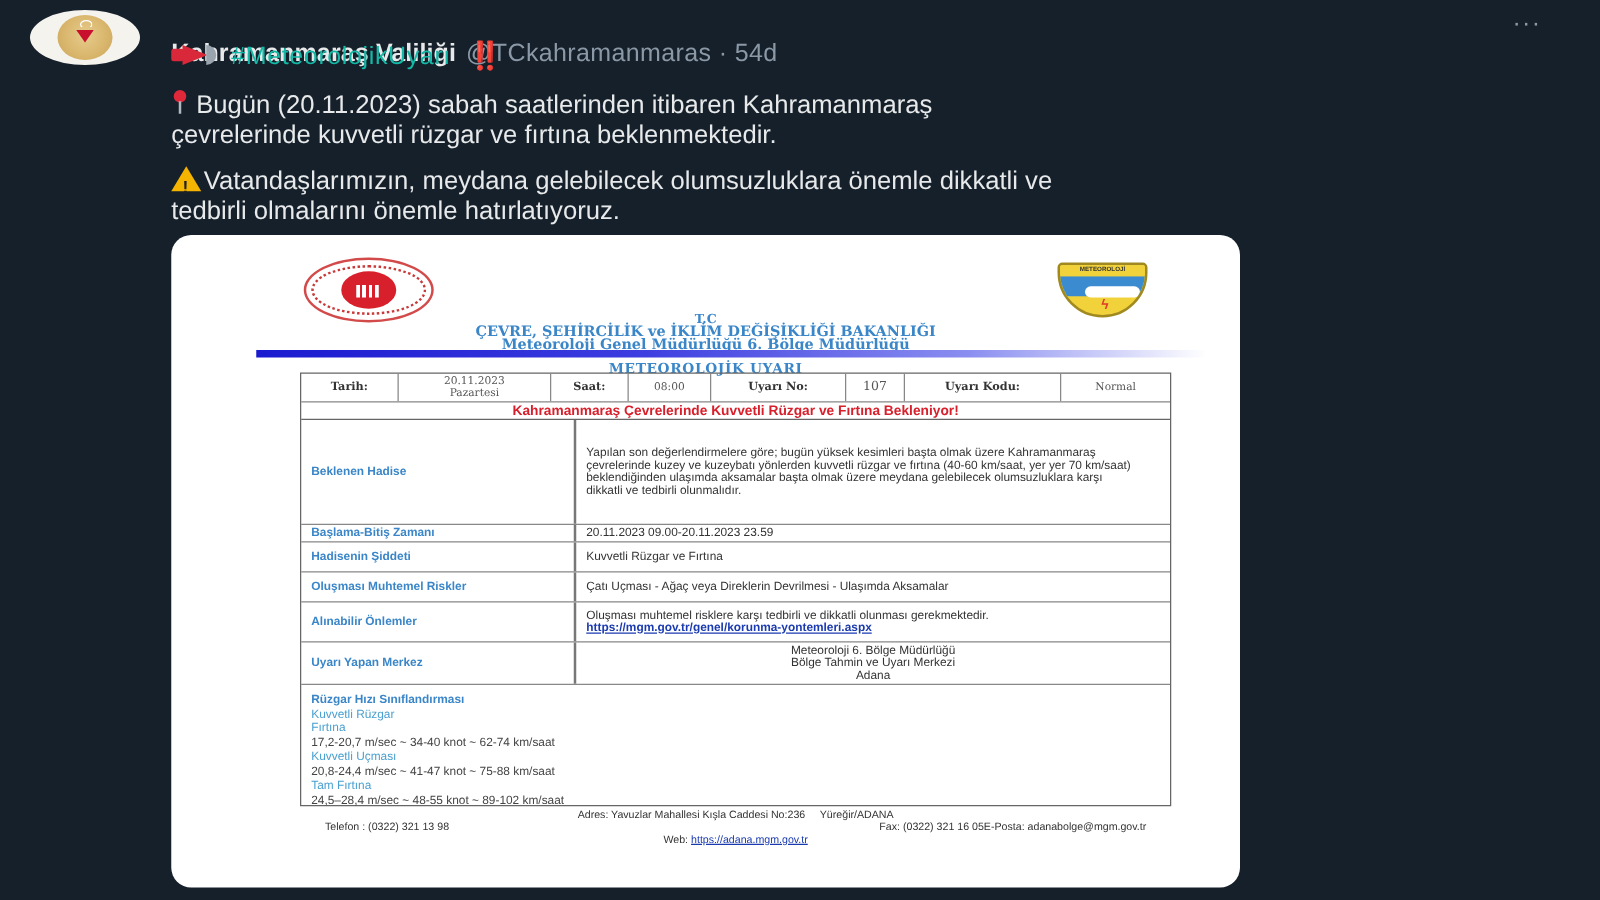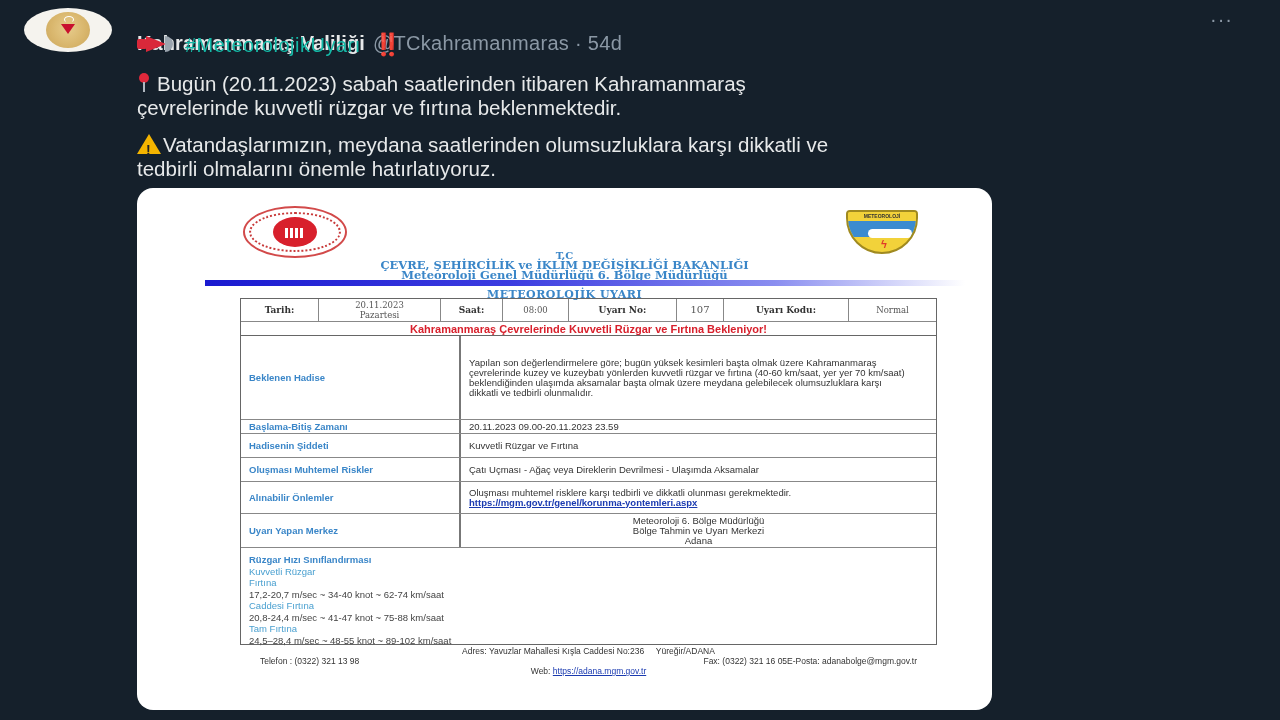--- a/index.html
+++ b/index.html
@@ -104,21 +104,21 @@
   <span class="hashtag">#MeteorolojikUyarı</span>
   <span class="excl">‼️</span>
 </div>
 
 <div class="tweet-text p1">
   <span class="pin"></span><span>Bugün (20.11.2023) sabah saatlerinden itibaren Kahramanmaraş</span><br>
   <span>çevrelerinde kuvvetli rüzgar ve fırtına beklenmektedir.</span>
 </div>
 
 <div class="tweet-text p2">
-  <span class="warn"></span><span>Vatandaşlarımızın, meydana saatlerinden olumsuzluklara karşı dikkatli ve</span><br>
+  <span class="warn"></span><span>Vatandaşlarımızın, meydana gelebilecek olumsuzluklara önemle dikkatli ve</span><br>
   <span>tedbirli olmalarını önemle hatırlatıyoruz.</span>
 </div>
 
 <div class="card">
   <div class="emblem">
       <div class="dots"></div>
       <div class="core"></div>
     </div>
   <div class="meteo-badge">
     <div class="sky"></div>
@@ -178,21 +178,21 @@
         <span>Meteoroloji 6. Bölge Müdürlüğü</span>
         <span>Bölge Tahmin ve Uyarı Merkezi</span>
         <span>Adana</span>
       </div>
     </div>
     <div class="wind">
       <div class="wt">Rüzgar Hızı Sınıflandırması</div>
       <div class="wc">Kuvvetli Rüzgar</div>
       <div class="wc">Fırtına</div>
       <div class="wv">17,2-20,7 m/sec ~ 34-40 knot ~ 62-74 km/saat</div>
-      <div class="wc">Caddesi Fırtına</div>
+      <div class="wc">Kuvvetli Uçması</div>
       <div class="wv">20,8-24,4 m/sec ~ 41-47 knot ~ 75-88 km/saat</div>
       <div class="wc">Tam Fırtına</div>
       <div class="wv">24,5–28,4 m/sec ~ 48-55 knot ~ 89-102 km/saat</div>
     </div>
   </div>
 
   <div class="footer">
     <div class="addr" style="white-space:pre">Adres: Yavuzlar Mahallesi Kışla Caddesi No:236     Yüreğir/ADANA</div>
     <div class="tel">
       <span>Telefon : (0322) 321 13 98</span>

